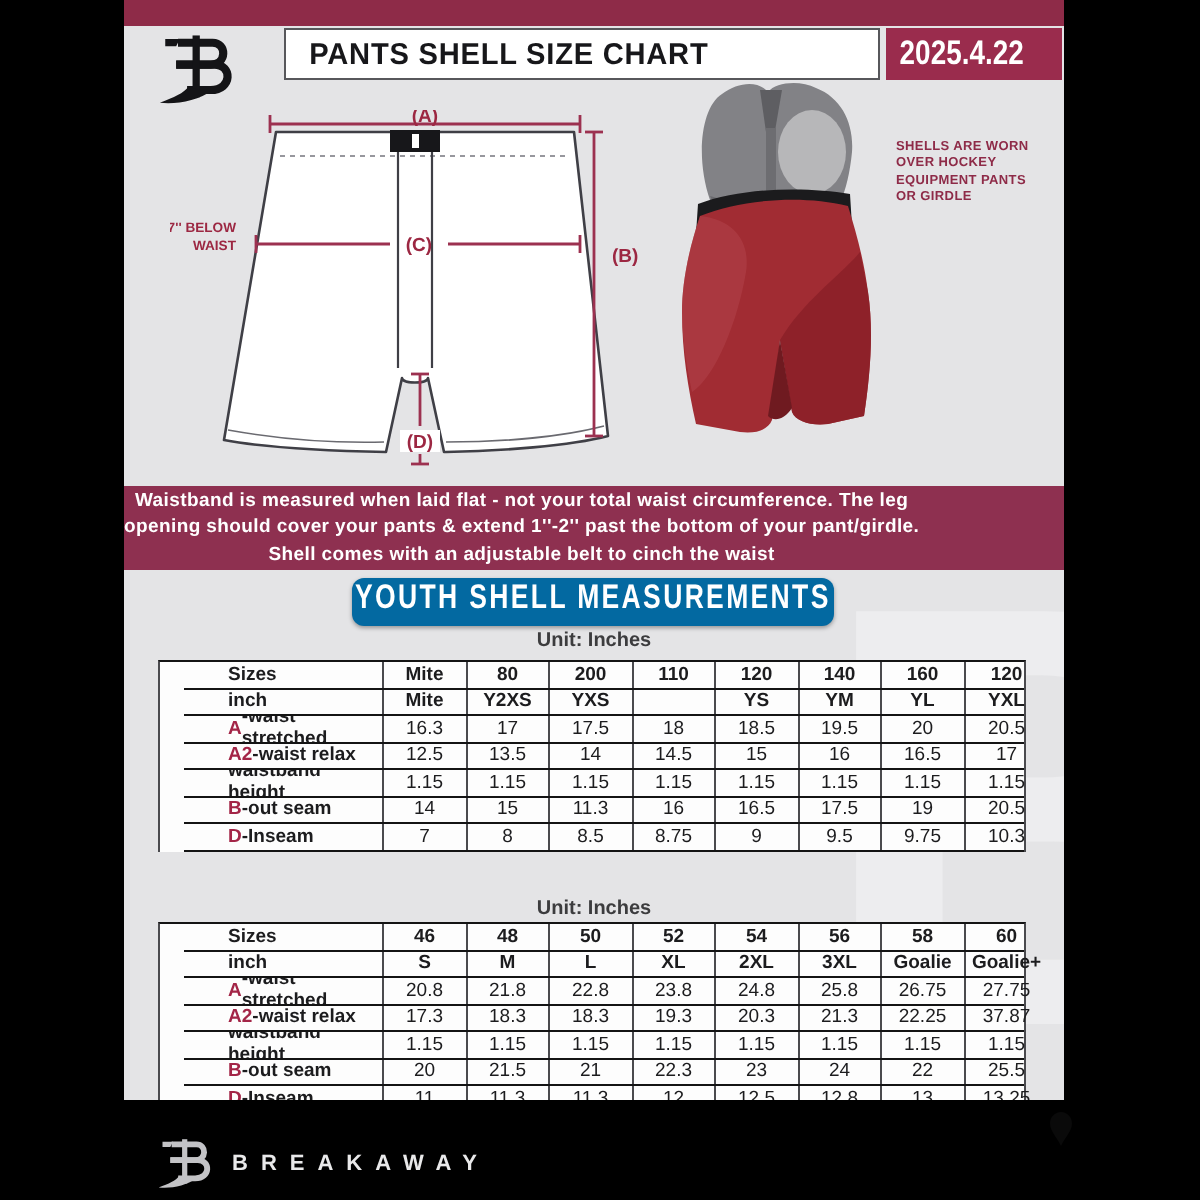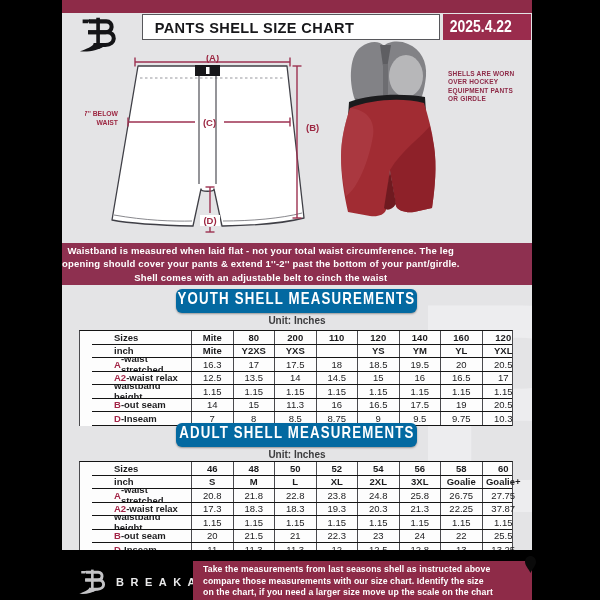--- a/index.html
+++ b/index.html
@@ -252,23 +252,20 @@
             <div class="tcell tval">8</div>
             <div class="tcell tval">8.5</div>
             <div class="tcell tval">8.75</div>
             <div class="tcell tval">9</div>
             <div class="tcell tval">9.5</div>
             <div class="tcell tval">9.75</div>
             <div class="tcell tval">10.3</div>
           </div>
         </div>
 
-      <div class="secbox" style="top:423px;">
-        <span>ADULT SHELL MEASUREMENTS</span>
-      </div>
       <div class="unit" style="top:449px;">Unit: Inches</div>
       <div class="ttable" style="top:461px;">
           <div class="trow">
             <div class="tcell tlabel">Sizes</div>
             <div class="tcell tval b">46</div>
             <div class="tcell tval b">48</div>
             <div class="tcell tval b">50</div>
             <div class="tcell tval b">52</div>
             <div class="tcell tval b">54</div>
             <div class="tcell tval b">56</div>
@@ -352,23 +349,18 @@
       <g fill="none" stroke="#c3c3c6" stroke-width="4.5">
         <path d="M11,8 H30 C38,8 38,20 29,20 H10"></path>
         <path d="M10,20 H31 C41,20 41,34 29,34 H16"></path>
       </g>
       <polygon points="4,6 12,6 10,10 4,10" fill="#c3c3c6"></polygon>
       <rect x="19" y="4" width="4" height="34" fill="#c3c3c6"></rect>
       <path d="M30,34 C22,40 10,42 1,41 C9,38 14,36 17,32 L22,34 Z" fill="#c3c3c6"></path>
     </svg>
   </div>
   <div class="fbrand">BREAKAWAY</div>
-  <div class="fnote">
-    <div>Take the measurements from last seasons shell as instructed above
-compare those measurements  with our size chart. Identify the size
-on the chart, if you need a larger size move up the scale on the chart</div>
-  </div>
   <div class="pin">
     <svg width="13" height="19" viewBox="0 0 13 19">
       <path d="M6.5,1 C9.6,1 12,3.6 12,6.8 C12,10.5 8.6,13.6 6.5,18 C4.4,13.6 1,10.5 1,6.8 C1,3.6 3.4,1 6.5,1 Z" fill="#0a0a0a"></path>
     </svg>
   </div>
 </div>
 
 </body></html>

